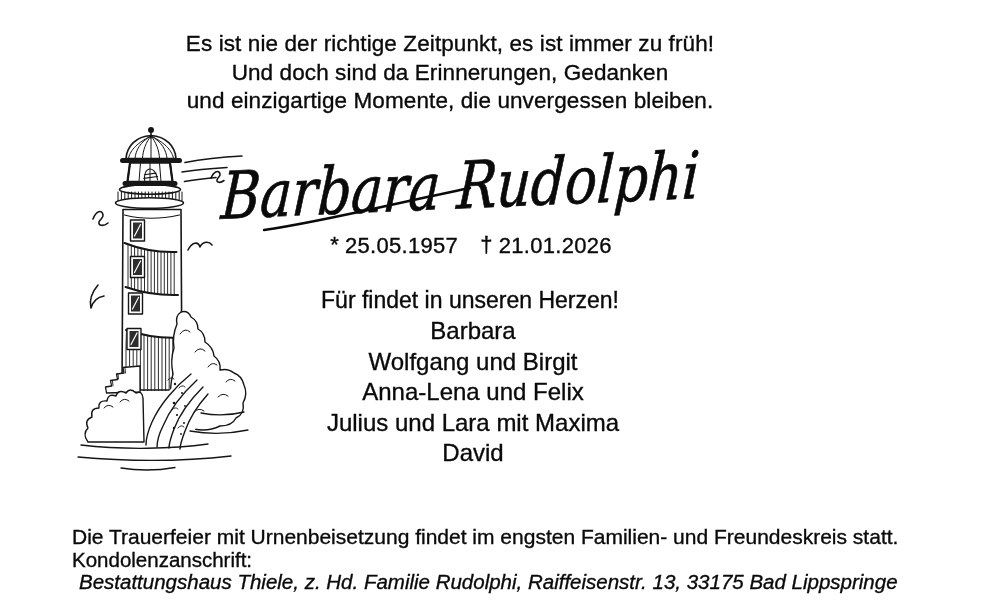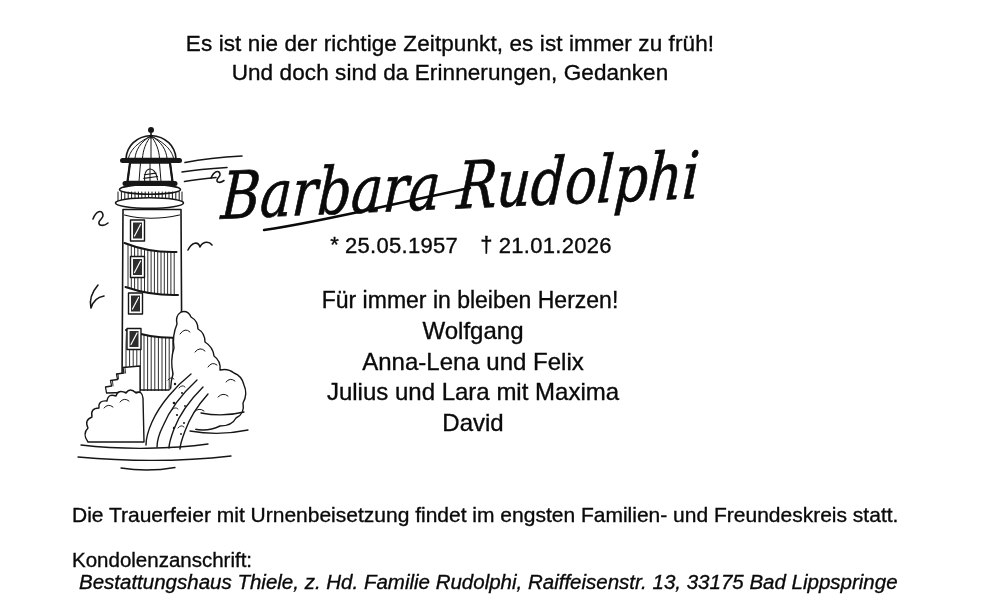--- a/index.html
+++ b/index.html
@@ -26,33 +26,34 @@
   .dates .inner{display:inline-block;margin-left:42px;}
   .dates .sym{display:inline-block;margin-right:6px;position:relative;top:-1px;}
   .dates .birth-date{margin-right:22px;}
 
   .tribute-heading{top:287px;font-size:23px;}
   .tribute-heading .inner{display:inline-block;margin-left:40px;}
 
   .mourners{top:316px;font-size:24px;line-height:30.6px;}
   .mourners .inner{display:inline-block;margin-left:46px;}
 
-  .notice{top:503px;left:72px;font-size:21px;}
+  .notice{top:525px;left:72px;font-size:21px;}
 
   .cond-label{top:548px;left:72px;font-size:20.5px;}
   .cond-address{top:570px;left:79px;font-size:20.5px;font-style:italic;}
 </style>
 </head>
 <body>
 
 <div>
 
   <div class="abs center opening ink">
     <div>Es ist nie der richtige Zeitpunkt, es ist immer zu früh!</div>
     <div>Und doch sind da Erinnerungen, Gedanken</div>
+    <div>und einzigartige Momente, die unvergessen bleiben.</div>
   </div>
 
   <svg class="abs lh-svg" viewBox="0 0 260 380" aria-hidden="true">
     <g stroke="#161616" stroke-width="1.6" fill="none" stroke-linecap="round" stroke-linejoin="round">
 
       <g>
         <path d="M137,50.5 C155,47 175,45 194,44"></path>
         <path d="M134,60 C150,57.5 164,56.5 179,55.5"></path>
         <path d="M136.5,69.5 C148,67.5 158,66.5 168,65.5"></path>
       </g>
@@ -254,26 +255,27 @@
     <path d="M4,46 C62,38 140,18 210,4" stroke="#0a0a0a" stroke-width="2.4" fill="none" stroke-linecap="round"></path>
   </svg>
 
   <div class="abs center dates ink">
     <span class="inner">
       <span class="sym">*</span><span class="birth-date">25.05.1957</span><span class="sym">†</span><span>21.01.2026</span>
     </span>
   </div>
 
   <div class="abs center tribute-heading ink">
-    <span class="inner">Für immer in bleiben Herzen!</span>
+    <span class="inner">Für findet in unseren Herzen!</span>
   </div>
 
   <div class="abs center mourners ink">
     <div class="inner">
-      <div>Wolfgang</div>
+      <div>Barbara</div>
+      <div>Wolfgang und Birgit</div>
       <div>Anna-Lena und Felix</div>
       <div>Julius und Lara mit Maxima</div>
       <div>David</div>
     </div>
   </div>
 
   <div class="abs notice ink">Die Trauerfeier mit Urnenbeisetzung findet im engsten Familien- und Freundeskreis statt.</div>
 
   <div class="abs cond-label ink">Kondolenzanschrift:</div>
   <div class="abs cond-address ink">Bestattungshaus Thiele, z. Hd. Familie Rudolphi, Raiffeisenstr. 13, 33175 Bad Lippspringe</div>

